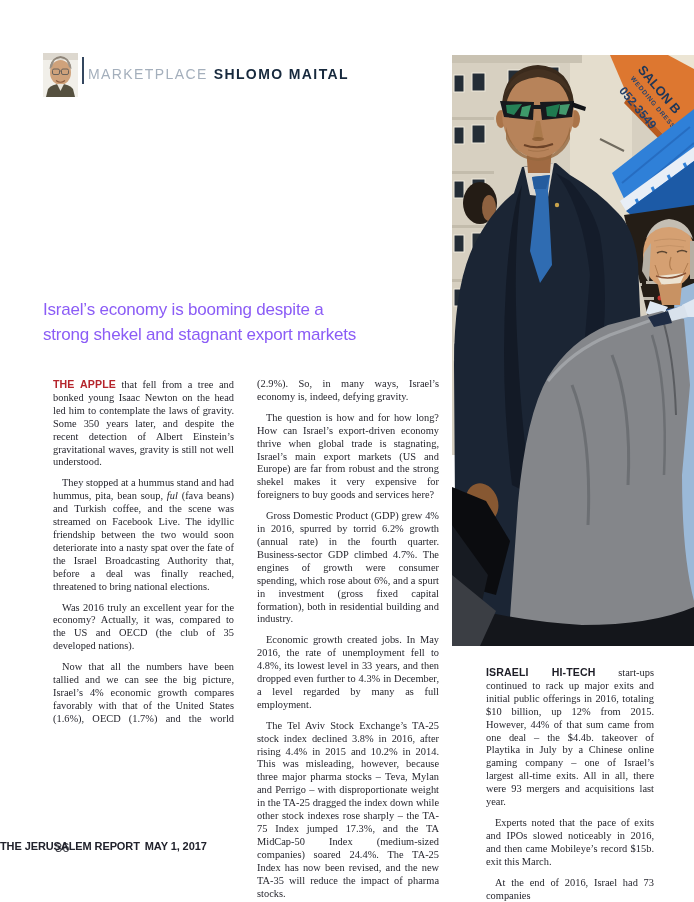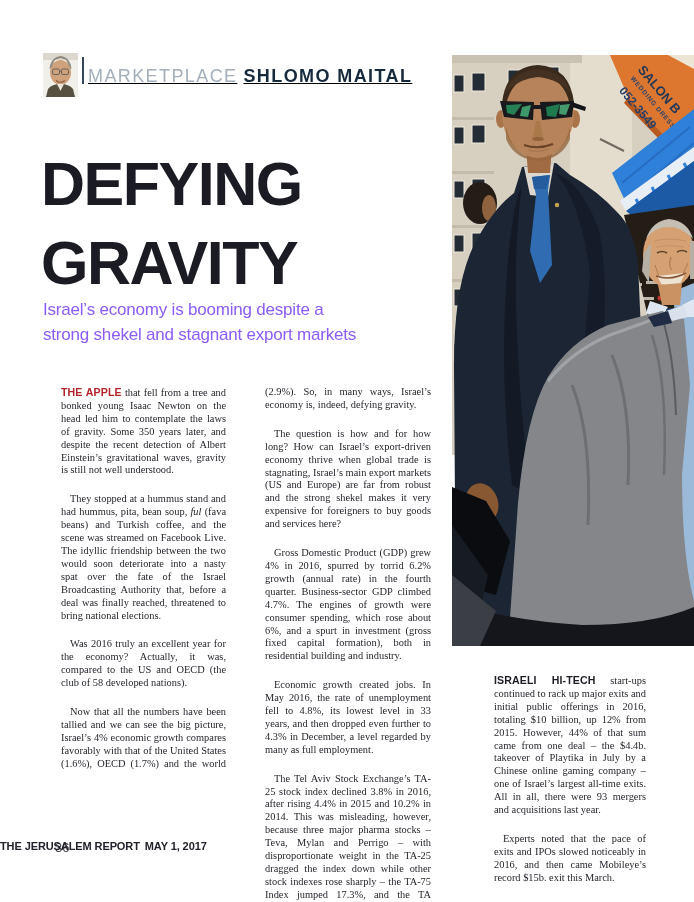--- a/index.html
+++ b/index.html
@@ -5,23 +5,22 @@
   html,body{margin:0;padding:0;background:#ffffff;}
   #page{
     position:relative;width:694px;height:902px;background:#ffffff;
     font-family:"Liberation Serif",serif;overflow:hidden;
   }
   
   #author-photo{position:absolute;left:43px;top:53px;width:35px;height:44px;}
   #kicker-bar{position:absolute;left:82px;top:57px;width:2px;height:27px;background:#33465e;}
   #kicker{
     position:absolute;left:88px;top:66px;
-    font-family:"Liberation Sans",sans-serif;font-size:18px;letter-spacing:1.4px;
+    font-family:"Liberation Sans",sans-serif;font-size:14px;letter-spacing:1.4px;
     white-space:nowrap;
-    text-decoration:underline;
   }
   #kicker .muted{color:#a4afbc;}
   #kicker .strong{color:#17293d;font-weight:700;margin-left:6px;}
   
   #headline{
     position:absolute;left:41px;top:145px;
     font-family:"Liberation Sans",sans-serif;font-weight:700;
     font-size:61px;line-height:79px;letter-spacing:-1.5px;color:#1a1b23;
   }
   #deck{
@@ -32,21 +31,21 @@
   
   .col{
     position:absolute;top:370px;
     font-size:10.4px;line-height:12.9px;color:#26262e;
     text-align:justify;
   }
   #col1{left:45px;width:197px;}
   #col2{left:249px;width:198px;}
   #caption-col{position:absolute;left:478px;top:658px;width:184px;
     font-size:10.4px;line-height:12.9px;color:#26262e;text-align:justify;}
-  .col p, #caption-col p{margin:16px;}
+  .col p, #caption-col p{margin:8px;}
   p.ind{text-indent:9px;}
   p.cont{text-align-last:justify;}
   .lead-red{
     font-family:"Liberation Sans",sans-serif;font-weight:700;
     color:#b5242b;font-size:10.6px;letter-spacing:0.1px;
   }
   .lead-dark{
     font-family:"Liberation Sans",sans-serif;font-weight:700;
     color:#1d1d26;font-size:10.6px;letter-spacing:0.1px;
   }
@@ -82,24 +81,20 @@
     <line x1="16.5" y1="18" x2="18.5" y2="18" stroke="#6a625a" stroke-width="1"></line>
     <path d="M13,27.5 Q17.5,31 22,27.5" stroke="#8a5a3c" stroke-width="1.2" fill="none"></path>
     <path d="M3,44 L5,36 Q9,31 17.5,31 Q26,31 30,36 L32,44 Z" fill="#55503f"></path>
     <polygon points="14,31 21,31 17.5,38" fill="#e8e4da"></polygon>
   </svg>
   <div id="kicker-bar"></div>
   <div id="kicker">
     <span class="muted">MARKETPLACE</span><span class="strong">SHLOMO MAITAL</span>
   </div>
 
-  <div id="headline">
-    <div>DEFYING</div>
-    <div>GRAVITY</div>
-  </div>
   <div id="deck">
     <div>Israel’s economy is booming despite a</div>
     <div>strong shekel and stagnant export markets</div>
   </div>
 
   <svg id="main-photo" viewBox="0 0 242 591" preserveAspectRatio="none" xmlns="http://www.w3.org/2000/svg">
 
     <rect x="0" y="0" width="242" height="400" fill="#d7d0c1"></rect>
     <rect x="118" y="0" width="62" height="340" fill="#e4ddcd"></rect>
     <rect x="0" y="0" width="130" height="8" fill="#c9c2b2"></rect>
@@ -237,21 +232,21 @@
       <polygon points="0,470 36,520 20,591 0,591" fill="#171b22"></polygon>
     </g>
 
     <path d="M0,548 Q60,566 130,570 Q200,570 242,552 L242,591 L0,591 Z" fill="#14161b"></path>
     <polygon points="0,520 44,556 28,591 0,591" fill="#3b3e44"></polygon>
   </svg>
 
   <div id="col1" class="col">
     <p><span class="lead-red">THE APPLE</span><span> that fell from a tree and bonked young Isaac Newton on the head led him to contemplate the laws of gravity. Some 350 years later, and despite the recent detection of Albert Einstein’s gravitational waves, gravity is still not well understood.</span></p>
     <p class="ind"><span>They stopped at a hummus stand and had hummus, pita, bean soup, </span><span class="ital">ful</span><span> (fava beans) and Turkish coffee, and the scene was streamed on Facebook Live. The idyllic friendship between the two would soon deteriorate into a nasty spat over the fate of the Israel Broadcasting Authority that, before a deal was finally reached, threatened to bring national elections.</span></p>
-    <p class="ind">Was 2016 truly an excellent year for the economy? Actually, it was, compared to the US and OECD (the club of 58 developed nations).</p>
+    <p class="ind">Was 2016 truly an excellent year for the economy? Actually, it was, compared to the US and OECD (the club of 35 developed nations).</p>
     <p class="ind cont">Now that all the numbers have been tallied and we can see the big picture, Israel’s 4% economic growth compares favorably with that of the United States (1.6%), OECD (1.7%) and the world</p>
   </div>
 
   <div id="col2" class="col">
     <p>(2.9%). So, in many ways, Israel’s economy is, indeed, defying gravity.</p>
     <p class="ind">The question is how and for how long? How can Israel’s export-driven economy thrive when global trade is stagnating, Israel’s main export markets (US and Europe) are far from robust and the strong shekel makes it very expensive for foreigners to buy goods and services here?</p>
     <p class="ind">Gross Domestic Product (GDP) grew 4% in 2016, spurred by torrid 6.2% growth (annual rate) in the fourth quarter. Business-sector GDP climbed 4.7%. The engines of growth were consumer spending, which rose about 6%, and a spurt in investment (gross fixed capital formation), both in residential building and industry.</p>
     <p class="ind">Economic growth created jobs. In May 2016, the rate of unemployment fell to 4.8%, its lowest level in 33 years, and then dropped even further to 4.3% in December, a level regarded by many as full employment.</p>
     <p class="ind">The Tel Aviv Stock Exchange’s TA-25 stock index declined 3.8% in 2016, after rising 4.4% in 2015 and 10.2% in 2014. This was misleading, however, because three major pharma stocks – Teva, Mylan and Perrigo – with disproportionate weight in the TA-25 dragged the index down while other stock indexes rose sharply – the TA-75 Index jumped 17.3%, and the TA MidCap-50 Index (medium-sized companies) soared 24.4%. The TA-25 Index has now been revised, and the new TA-35 will reduce the impact of pharma stocks.</p>
   </div>

